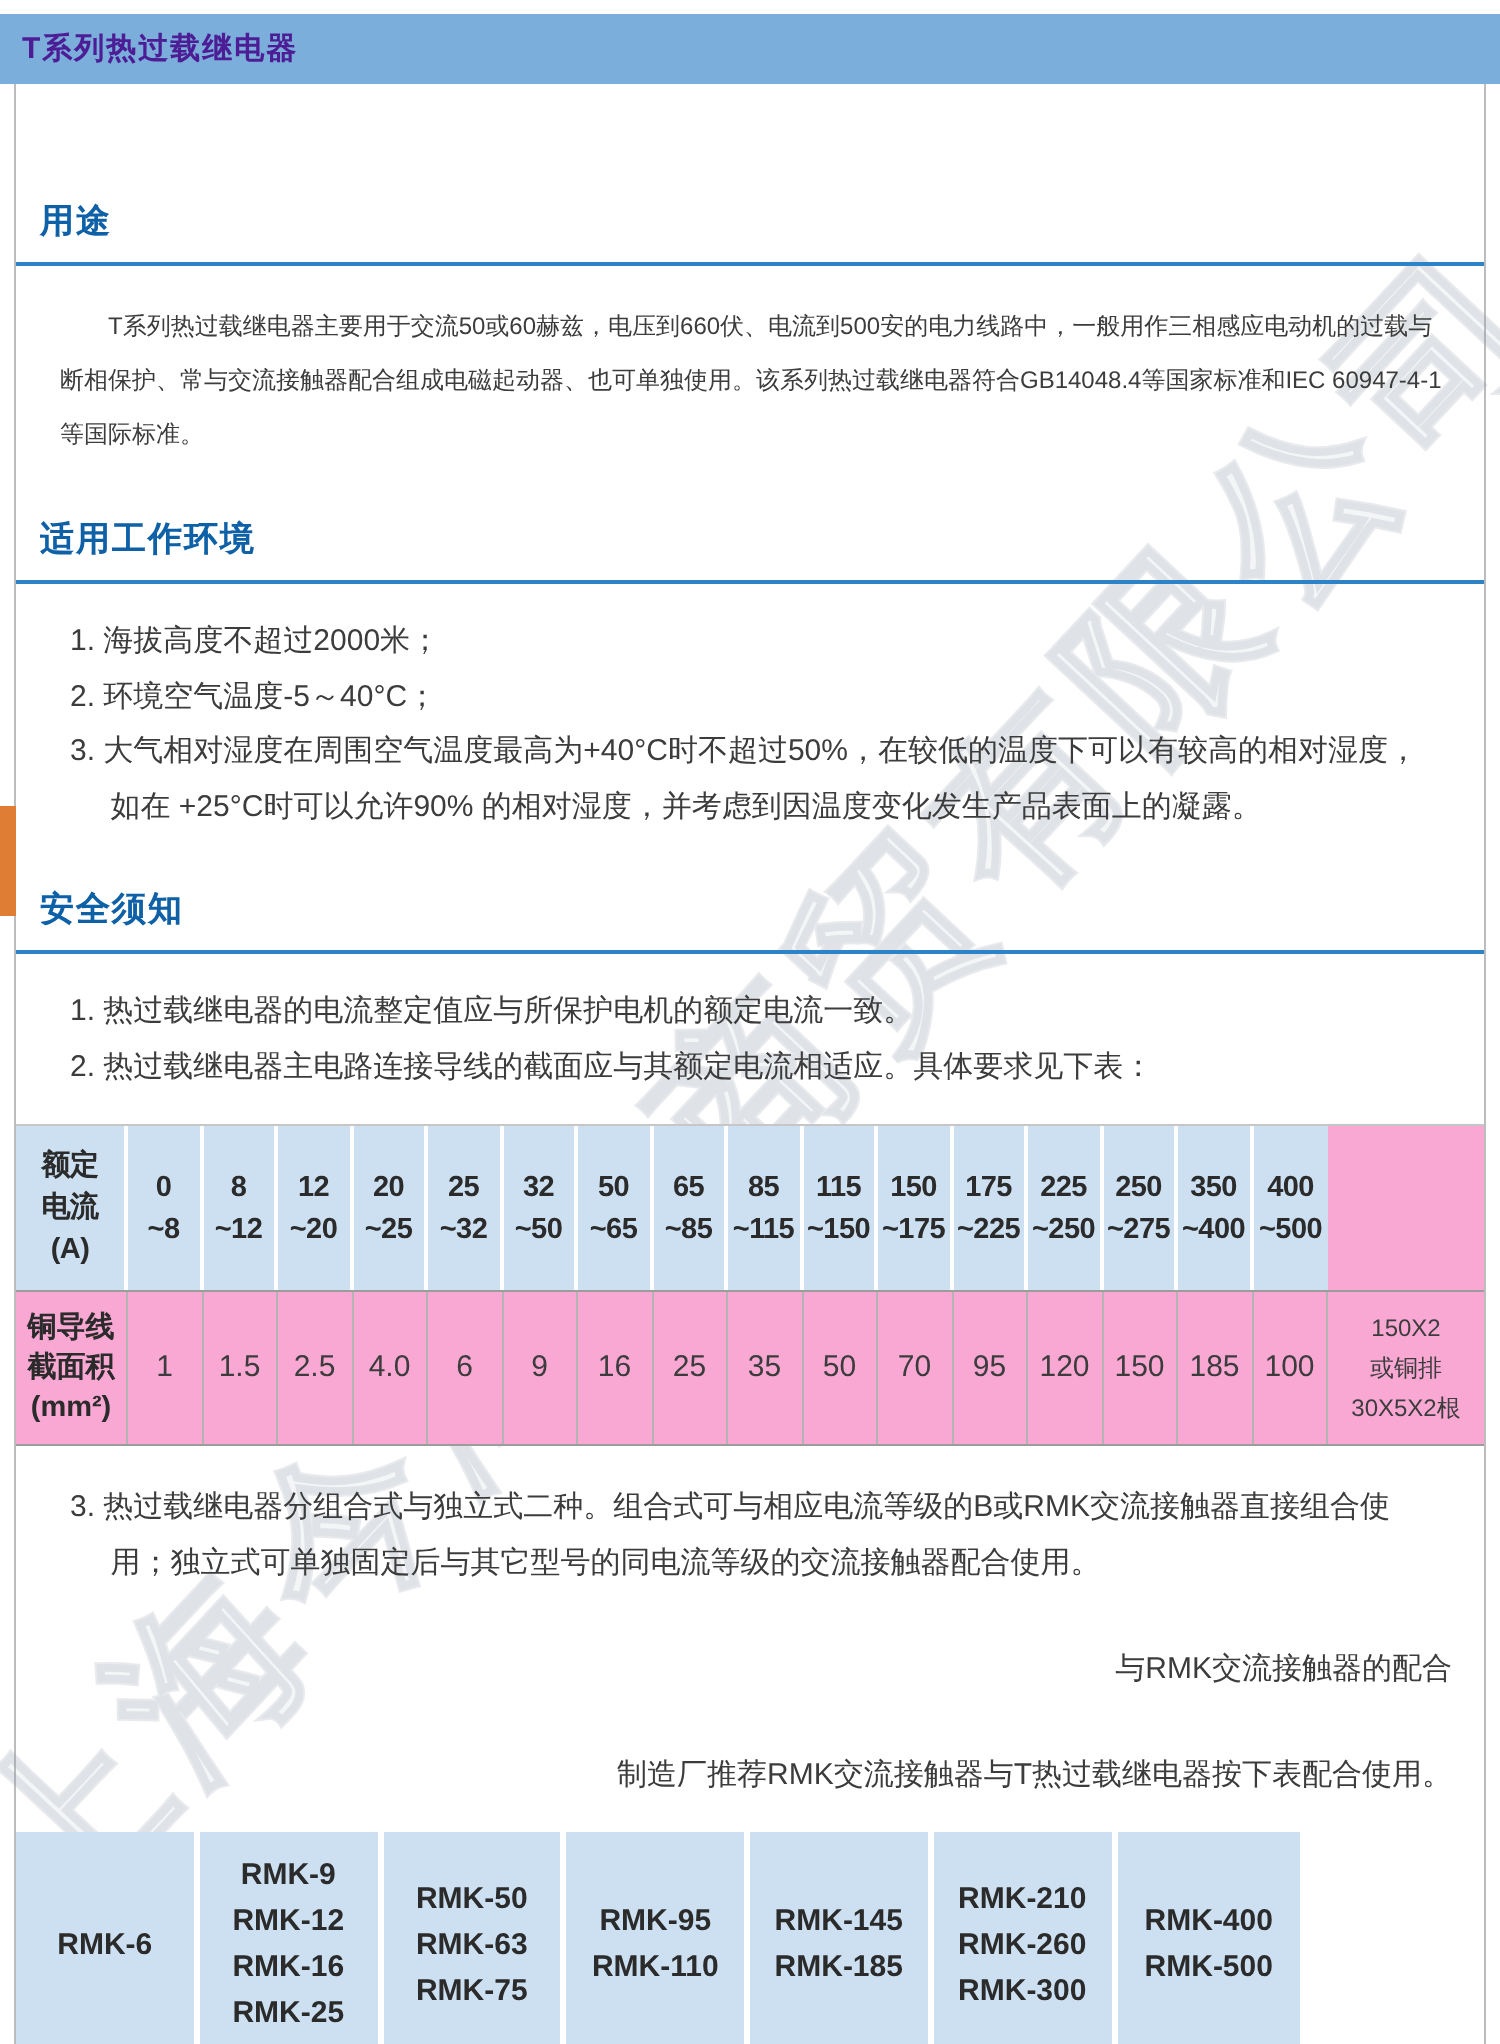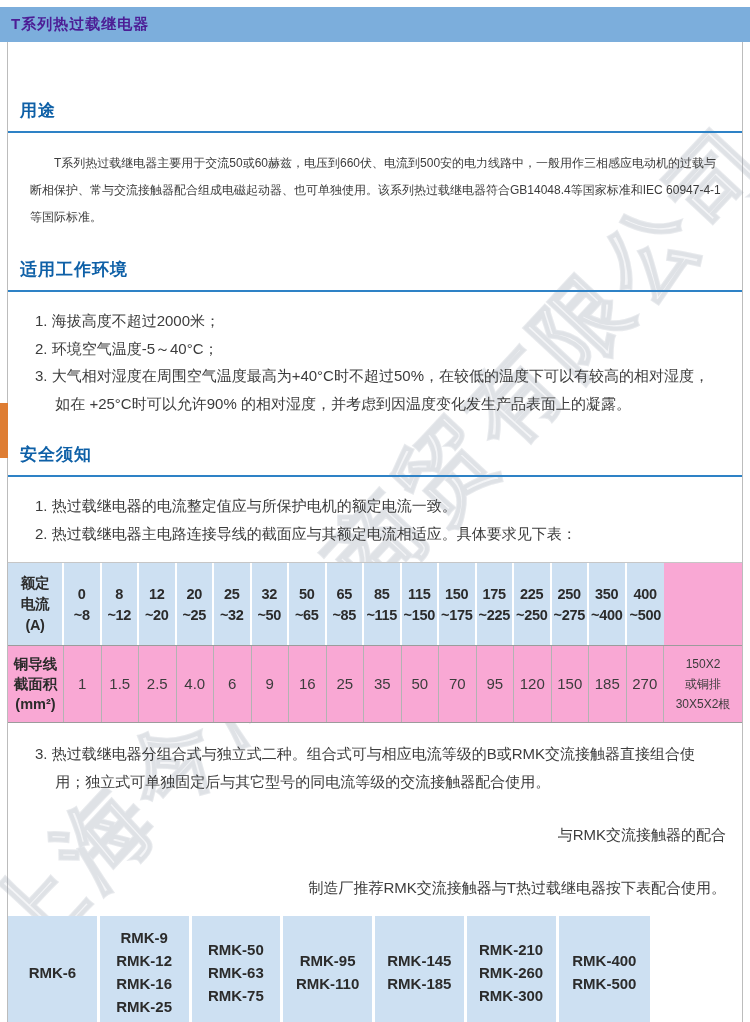--- a/index.html
+++ b/index.html
@@ -228,21 +228,21 @@
         <div class="wcell">
           <div>120</div>
         </div>
         <div class="wcell">
           <div>150</div>
         </div>
         <div class="wcell">
           <div>185</div>
         </div>
         <div class="wcell">
-          <div>270</div>
+          <div>100</div>
         </div>
         <div class="wcell">
           <div>150X2</div>
           <div>或铜排</div>
           <div>30X5X2根</div>
         </div>
       </div>
 
     <div class="list" style="margin-top:17px;">
       <div class="li">3. 热过载继电器分组合式与独立式二种。组合式可与相应电流等级的B或RMK交流接触器直接组合使用；独立式可单独固定后与其它型号的同电流等级的交流接触器配合使用。</div>

